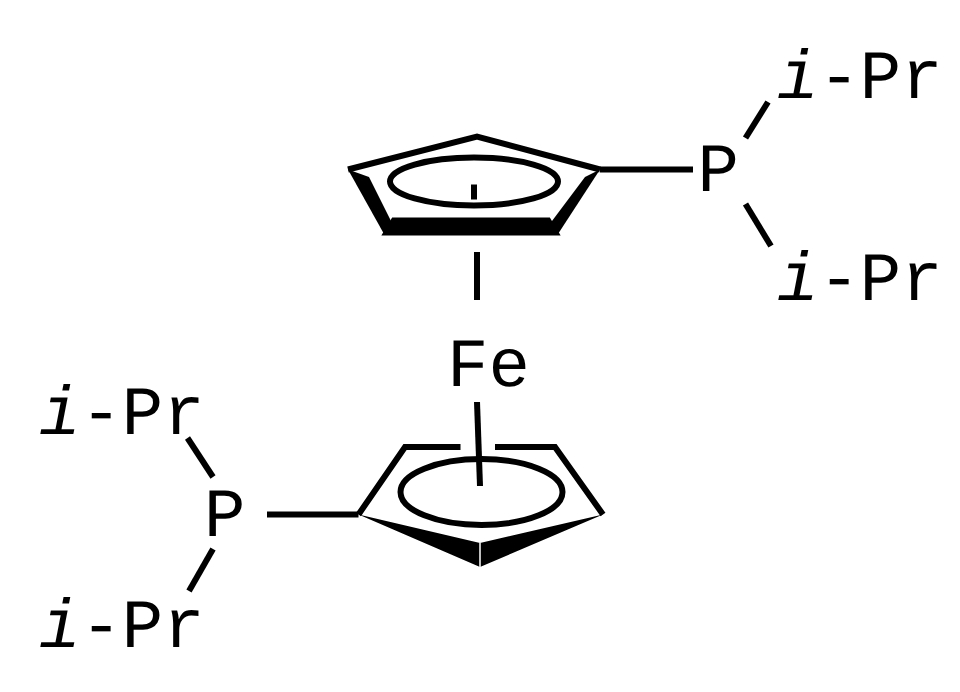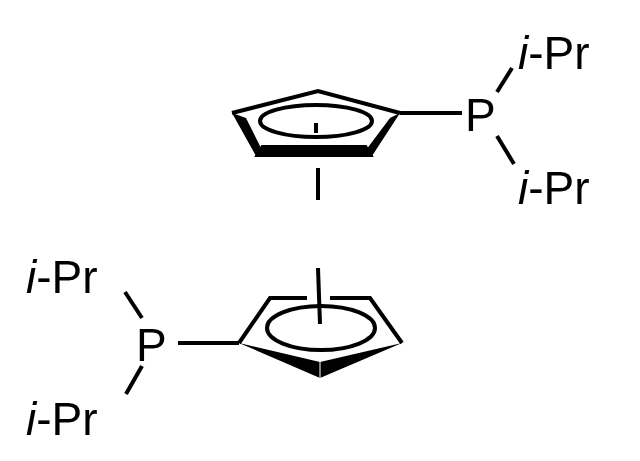--- a/index.html
+++ b/index.html
@@ -1,18 +1,18 @@
 <!DOCTYPE html>
 <html><head>
 <meta charset="utf-8">
 <style>
   html,body{margin:0;padding:0;background:#fff;}
   .canvas{position:relative;width:640px;height:461px;background:#fff;overflow:hidden;}
   svg{position:absolute;left:0;top:0;}
-  .lbl{position:absolute;font-family:Liberation Sans, sans-serif;font-size:46px;color:#000;line-height:1;white-space:nowrap;}
+  .lbl{position:absolute;font-family:Liberation Mono, monospace;font-size:46px;color:#000;line-height:1;white-space:nowrap;}
   .lbl i{font-style:italic;}
 </style>
 </head>
 <body>
 
 <div class="canvas">
   <svg width="640" height="461" viewBox="0 0 640 461">
 
     <g stroke="#000" fill="none" stroke-width="4" stroke-linejoin="miter">
       <polyline points="232,113 318,91 400,113"></polyline>
@@ -36,20 +36,21 @@
       <ellipse cx="321" cy="328" rx="54" ry="22"></ellipse>
       <polygon points="239,343 320,378 402,343 320,362" fill="#000" stroke="none"></polygon>
       <line x1="320" y1="362" x2="320" y2="378" stroke="#fff" stroke-width="1"></line>
     </g>
 
     <line x1="178" y1="343" x2="239" y2="343" stroke="#000" stroke-width="4"></line>
     <line x1="142" y1="318" x2="125" y2="292" stroke="#000" stroke-width="4"></line>
     <line x1="142" y1="366" x2="126" y2="394" stroke="#000" stroke-width="4"></line>
   </svg>
 
+  <div class="lbl" style="left:298px;top:222px;">Fe</div>
   <div class="lbl" style="left:465px;top:92px;">P</div>
   <div class="lbl" style="left:136px;top:322px;">P</div>
 
   <div class="lbl" style="left:518px;top:30px;"><i>i</i><span>-Pr</span></div>
   <div class="lbl" style="left:518px;top:165px;"><i>i</i><span>-Pr</span></div>
   <div class="lbl" style="left:26px;top:254px;"><i>i</i><span>-Pr</span></div>
   <div class="lbl" style="left:26px;top:396px;"><i>i</i><span>-Pr</span></div>
 </div>
 
 </body></html>

